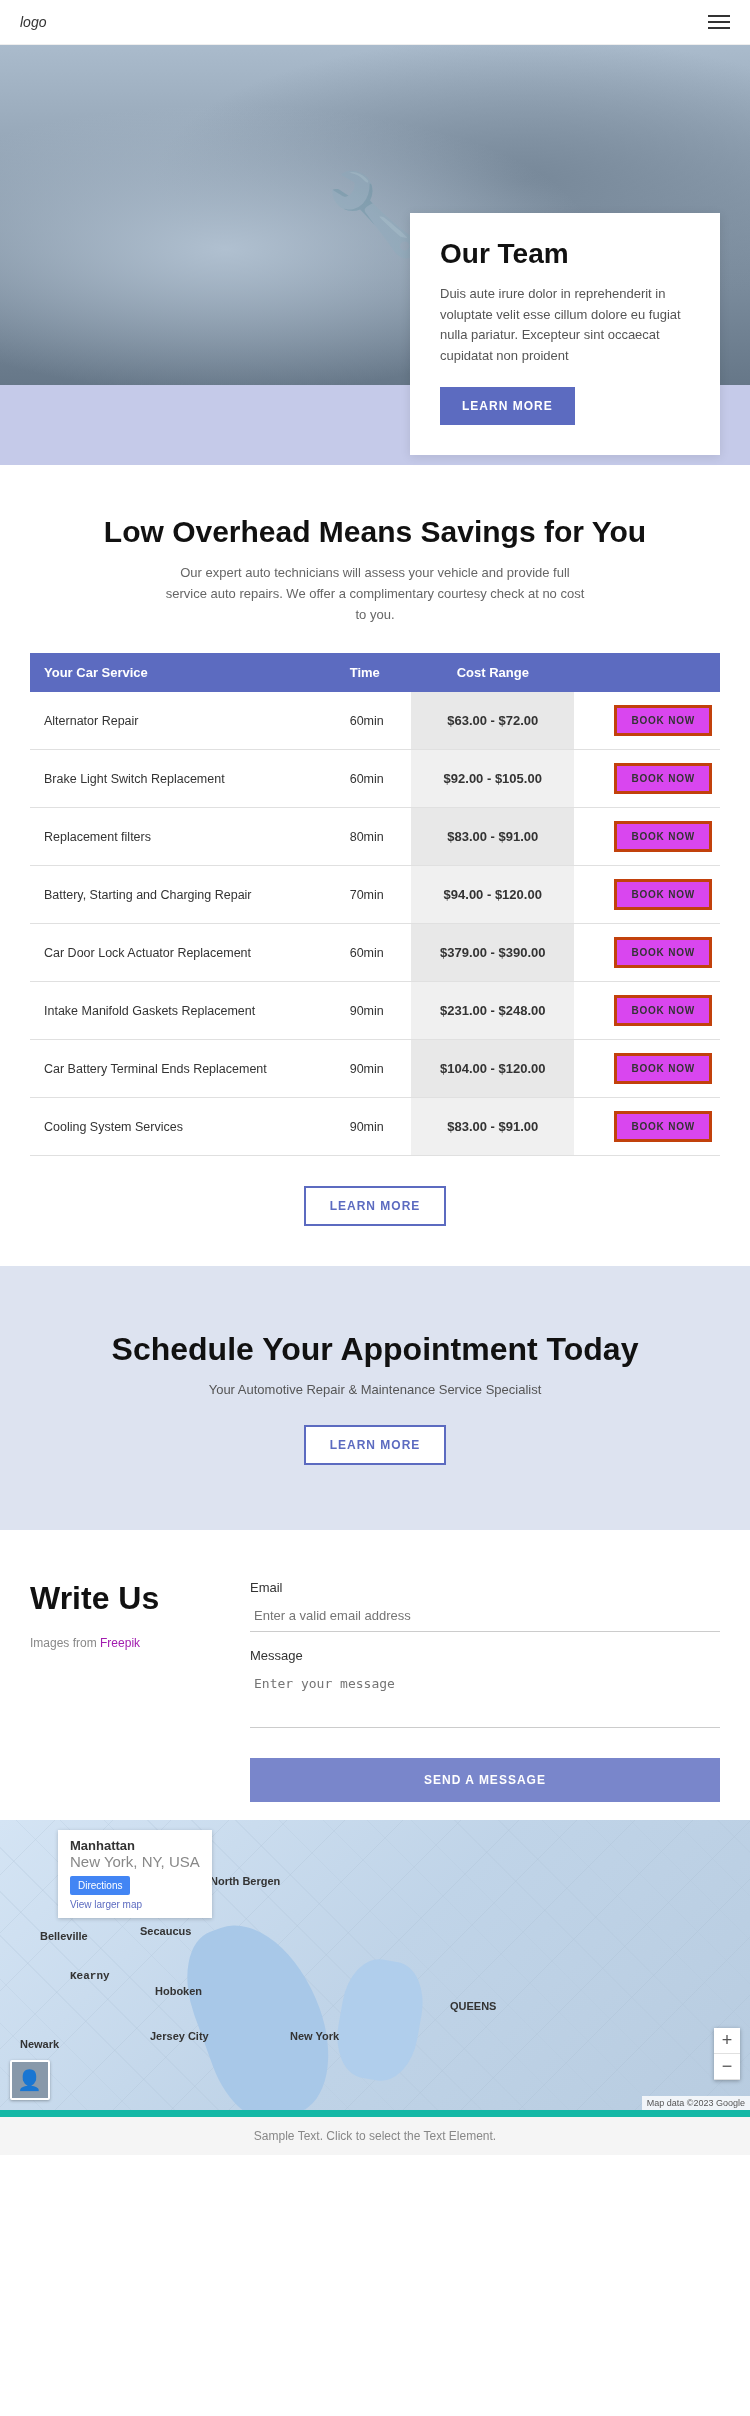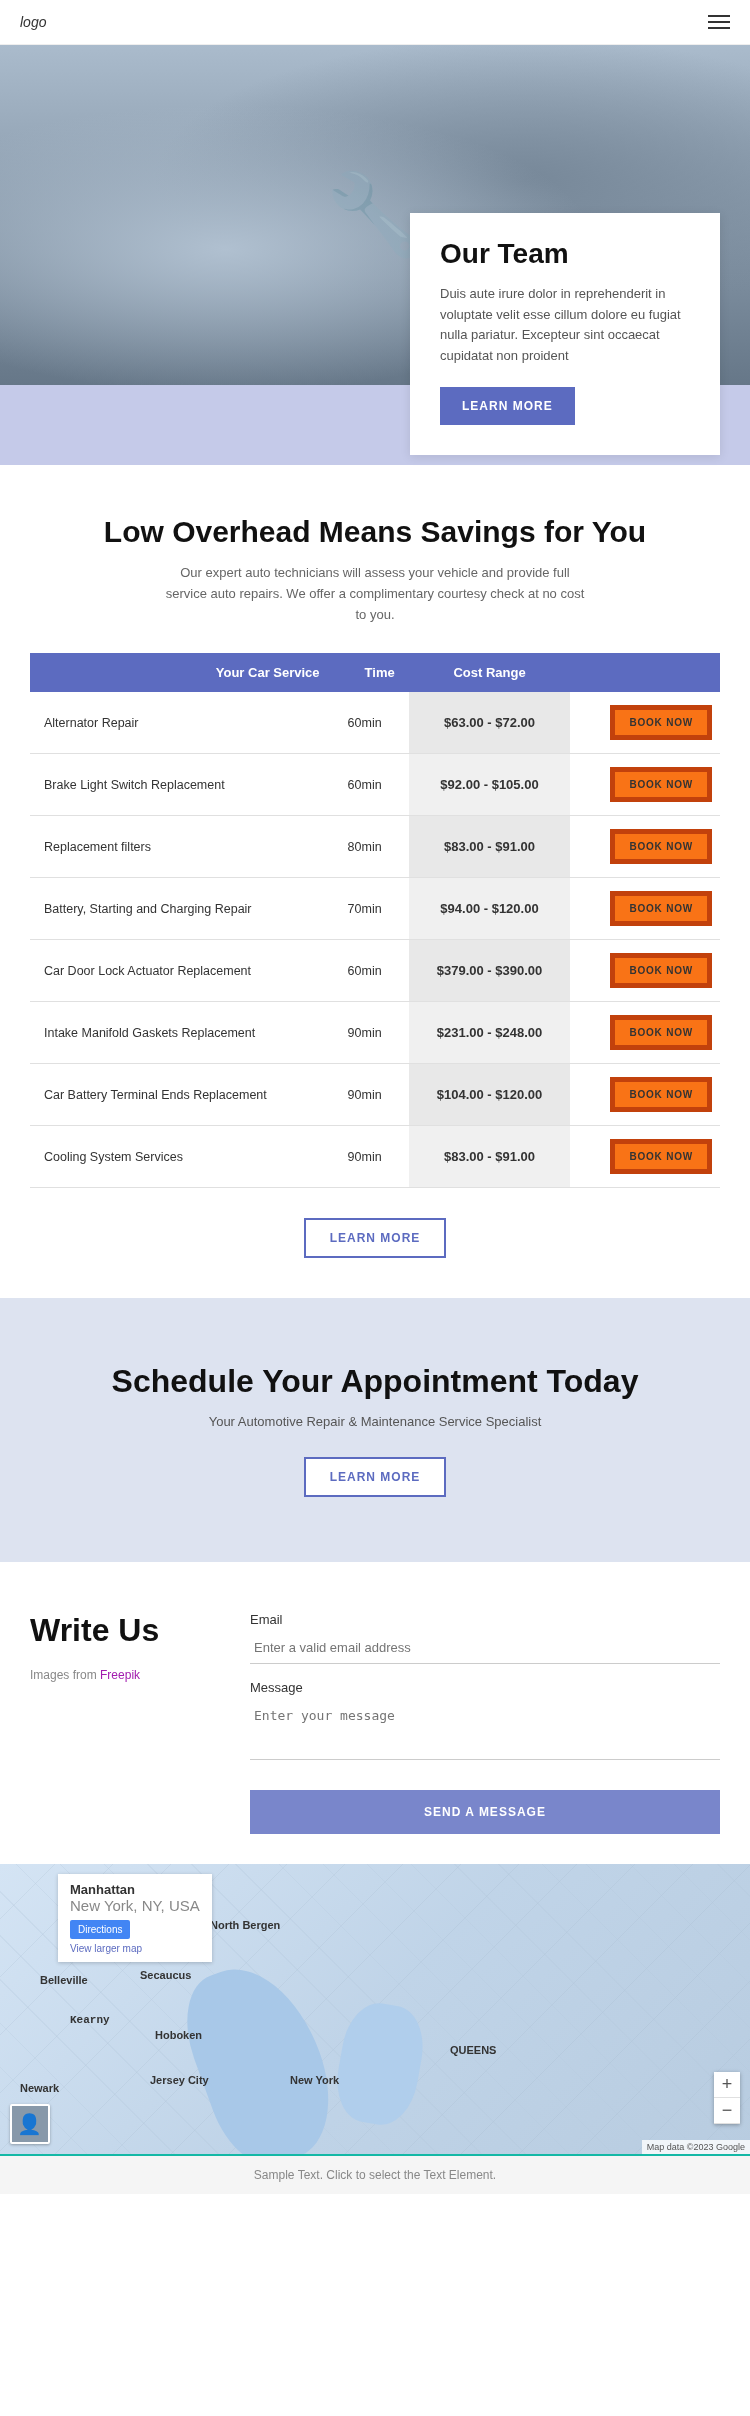--- a/index.html
+++ b/index.html
@@ -103,21 +103,21 @@
       width: 100%;
       border-collapse: collapse;
       margin-bottom: 30px;
     }
     .services-table thead tr {
       background: #5c6bc0;
       color: #fff;
     }
     .services-table thead th {
       padding: 12px 14px;
-      text-align: right;
+      text-align: left;
       font-size: 13px;
       font-weight: 600;
     }
     .services-table thead th:nth-child(3) {
       text-align: center;
     }
     .services-table tbody tr {
       border-bottom: 1px solid #e0e0e0;
     }
     .services-table tbody tr:nth-child(even) td:nth-child(3) {
@@ -134,22 +134,22 @@
     .services-table tbody td:nth-child(3) {
       text-align: center;
       font-weight: 600;
       font-size: 13px;
     }
     .services-table tbody td:nth-child(4) {
       text-align: right;
       padding-right: 8px;
     }
     .book-btn {
-      background: #f97316;
-      border: 5px solid #c2410c;
+      background: #d946ef;
+      border: 3px solid #c2410c;
       padding: 7px 14px;
       font-size: 10px;
       font-weight: 700;
       letter-spacing: 0.8px;
       text-transform: uppercase;
       cursor: pointer;
       color: #333;
       white-space: nowrap;
       text-align: center;
     }
@@ -244,21 +244,21 @@
       background: #7986cb;
       color: #fff;
       border: none;
       padding: 15px;
       font-size: 12px;
       font-weight: 700;
       letter-spacing: 1px;
       text-transform: uppercase;
       cursor: pointer;
       margin-top: 10px;
-      margin-bottom: 30px;
+      margin-bottom: 18px;
     }
 
     
     .map-section {
       width: 750px;
       height: 290px;
       background: #c8d8e8;
       position: relative;
       overflow: hidden;
     }
@@ -340,21 +340,21 @@
       font-weight: 600;
     }
 
     
     .footer-note {
       background: #f5f5f5;
       text-align: center;
       padding: 12px;
       font-size: 12px;
       color: #888;
-      border-top: 2px solid #14b8a6;
+      border-top: 7px solid #14b8a6;
     }
 
     
     .map-attribution {
       position: absolute;
       bottom: 0;
       right: 0;
       background: rgba(255,255,255,0.8);
       font-size: 9px;
       color: #555;

